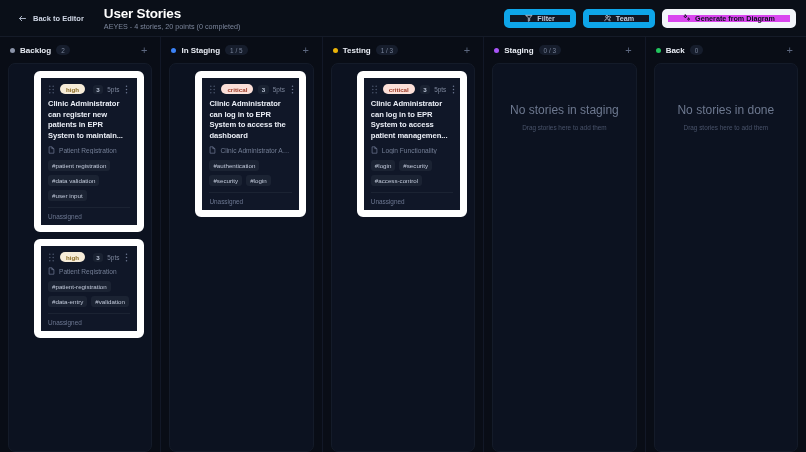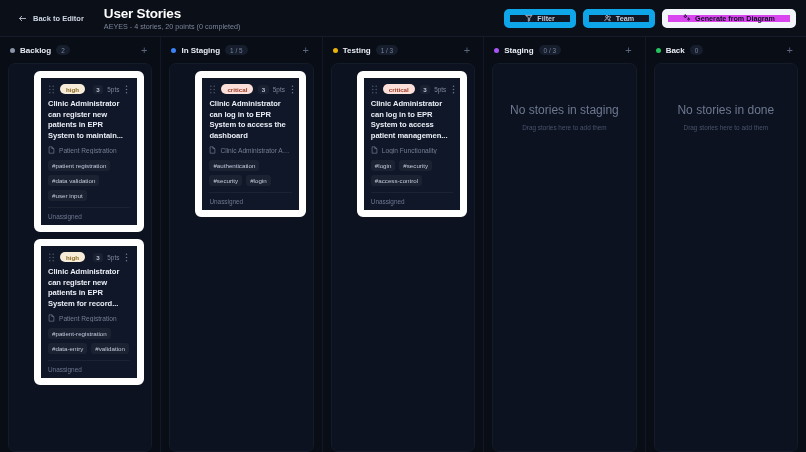--- a/index.html
+++ b/index.html
@@ -275,21 +275,20 @@
               <span class="pts-txt">5pts</span>
               <span>
                 <svg class="kebab" viewBox="0 0 7 10" fill="#6c7791">
                   <circle cx="3.5" cy="1.4" r="0.85"></circle>
                   <circle cx="3.5" cy="5" r="0.85"></circle>
                   <circle cx="3.5" cy="8.6" r="0.85"></circle>
                 </svg>
               </span>
             </span>
           </div>
-          <div class="card-title">Clinic Administrator can register new patients in EPR System for record...</div>
           <div class="card-meta">
             <span>
               <svg class="doc-icon" viewBox="0 0 8 10" fill="none" stroke="#6c7791" stroke-width="0.9" stroke-linejoin="round">
                 <path d="M1 1h3.4L7 3.3V9H1z"></path>
                 <path d="M4.4 1v2.3H7"></path>
               </svg>
             </span>
             <span class="meta-txt">Patient Registration</span>
           </div>
           <div class="tags">

